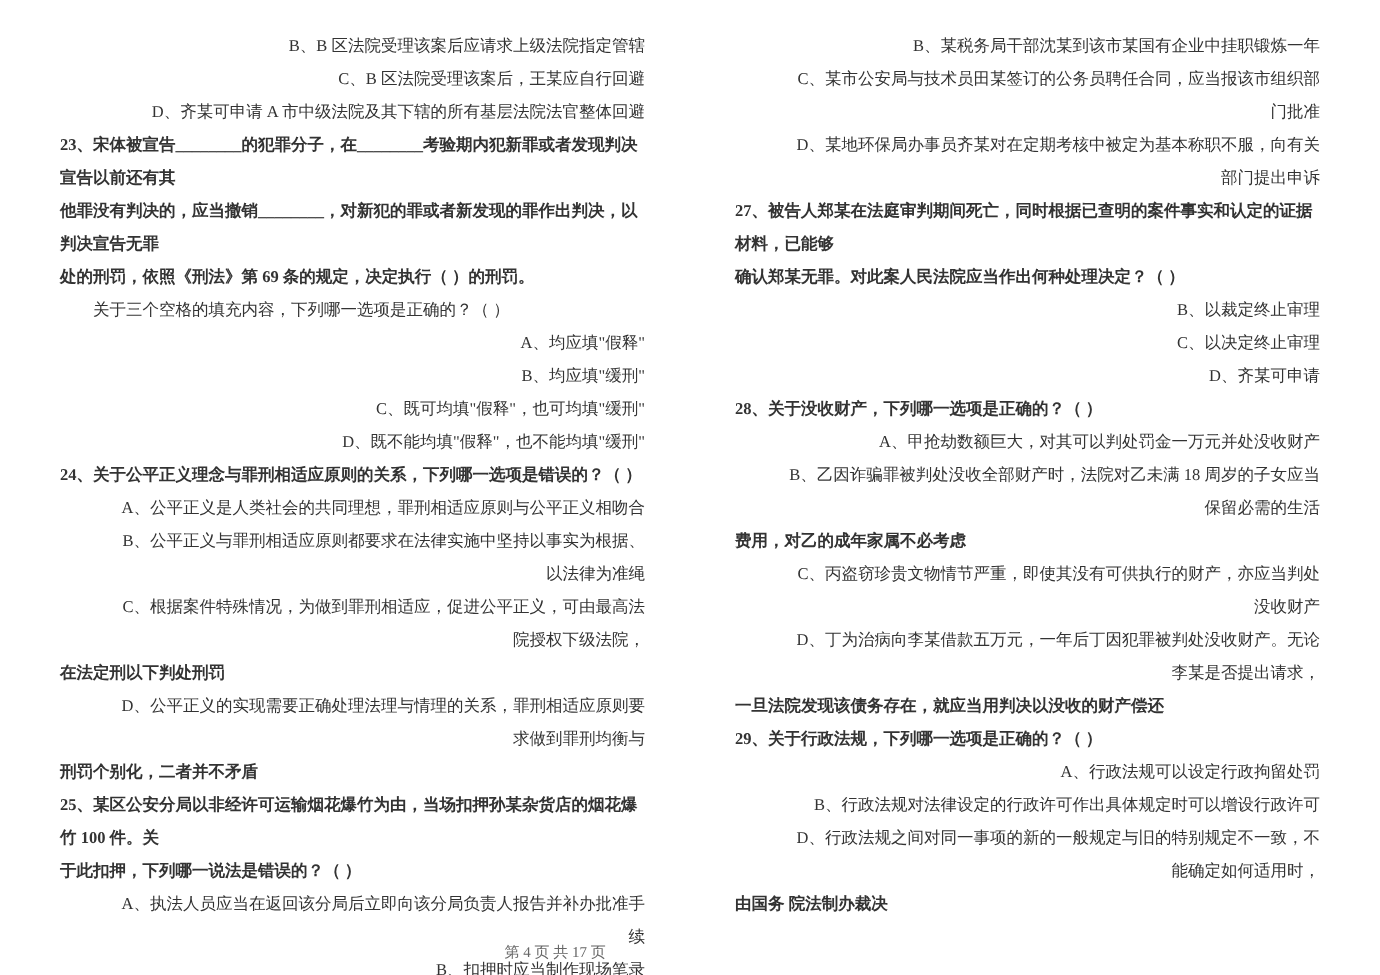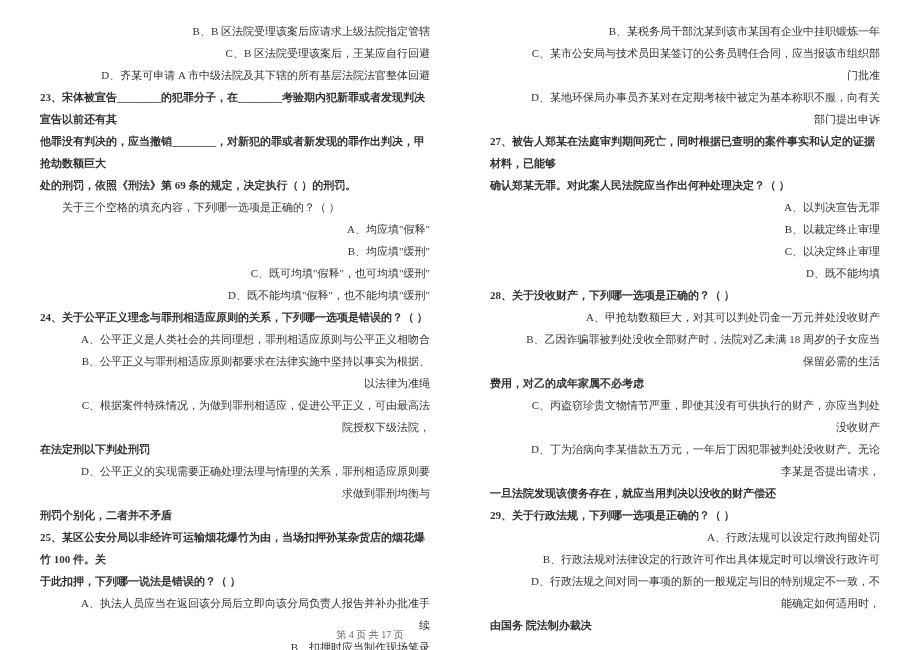--- a/index.html
+++ b/index.html
@@ -44,21 +44,21 @@
 </style>
 </head>
 <body>
 
 <div class="page">
   <div class="col">
     <div class="opt">B、B 区法院受理该案后应请求上级法院指定管辖</div>
     <div class="opt">C、B 区法院受理该案后，王某应自行回避</div>
     <div class="opt">D、齐某可申请 A 市中级法院及其下辖的所有基层法院法官整体回避</div>
     <div class="line-q">23、宋体被宣告________的犯罪分子，在________考验期内犯新罪或者发现判决宣告以前还有其</div>
-    <div class="line-q">他罪没有判决的，应当撤销________，对新犯的罪或者新发现的罪作出判决，甲抢劫数额巨大</div>
+    <div class="line-q">他罪没有判决的，应当撤销________，对新犯的罪或者新发现的罪作出判决，以判决宣告无罪</div>
     <div class="line-q">处的刑罚，依照《刑法》第 69 条的规定，决定执行（    ）的刑罚。</div>
     <div class="line">关于三个空格的填充内容，下列哪一选项是正确的？（    ）</div>
     <div class="opt">A、均应填"假释"</div>
     <div class="opt">B、均应填"缓刑"</div>
     <div class="opt">C、既可均填"假释"，也可均填"缓刑"</div>
     <div class="opt">D、既不能均填"假释"，也不能均填"缓刑"</div>
     <div class="line-q">24、关于公平正义理念与罪刑相适应原则的关系，下列哪一选项是错误的？（    ）</div>
     <div class="opt">A、公平正义是人类社会的共同理想，罪刑相适应原则与公平正义相吻合</div>
     <div class="opt">B、公平正义与罪刑相适应原则都要求在法律实施中坚持以事实为根据、以法律为准绳</div>
     <div class="opt">C、根据案件特殊情况，为做到罪刑相适应，促进公平正义，可由最高法院授权下级法院，</div>
@@ -71,24 +71,23 @@
     <div class="opt">B、扣押时应当制作现场笔录</div>
 
   </div>
 
   <div class="col">
     <div class="opt">B、某税务局干部沈某到该市某国有企业中挂职锻炼一年</div>
     <div class="opt">C、某市公安局与技术员田某签订的公务员聘任合同，应当报该市组织部门批准</div>
     <div class="opt">D、某地环保局办事员齐某对在定期考核中被定为基本称职不服，向有关部门提出申诉</div>
     <div class="line-q">27、被告人郑某在法庭审判期间死亡，同时根据已查明的案件事实和认定的证据材料，已能够</div>
     <div class="line-q">确认郑某无罪。对此案人民法院应当作出何种处理决定？（    ）</div>
-    <div class="opt">A、以判决宣告无罪</div>
     <div class="opt">B、以裁定终止审理</div>
     <div class="opt">C、以决定终止审理</div>
-    <div class="opt">D、既不能均填</div>
+    <div class="opt">D、齐某可申请</div>
     <div class="line-q">28、关于没收财产，下列哪一选项是正确的？（    ）</div>
     <div class="opt">A、甲抢劫数额巨大，对其可以判处罚金一万元并处没收财产</div>
     <div class="opt">B、乙因诈骗罪被判处没收全部财产时，法院对乙未满 18 周岁的子女应当保留必需的生活</div>
     <div class="line-q">费用，对乙的成年家属不必考虑</div>
     <div class="opt">C、丙盗窃珍贵文物情节严重，即使其没有可供执行的财产，亦应当判处没收财产</div>
     <div class="opt">D、丁为治病向李某借款五万元，一年后丁因犯罪被判处没收财产。无论李某是否提出请求，</div>
     <div class="line-q">一旦法院发现该债务存在，就应当用判决以没收的财产偿还</div>
     <div class="line-q">29、关于行政法规，下列哪一选项是正确的？（    ）</div>
     <div class="opt">A、行政法规可以设定行政拘留处罚</div>
     <div class="opt">B、行政法规对法律设定的行政许可作出具体规定时可以增设行政许可</div>

